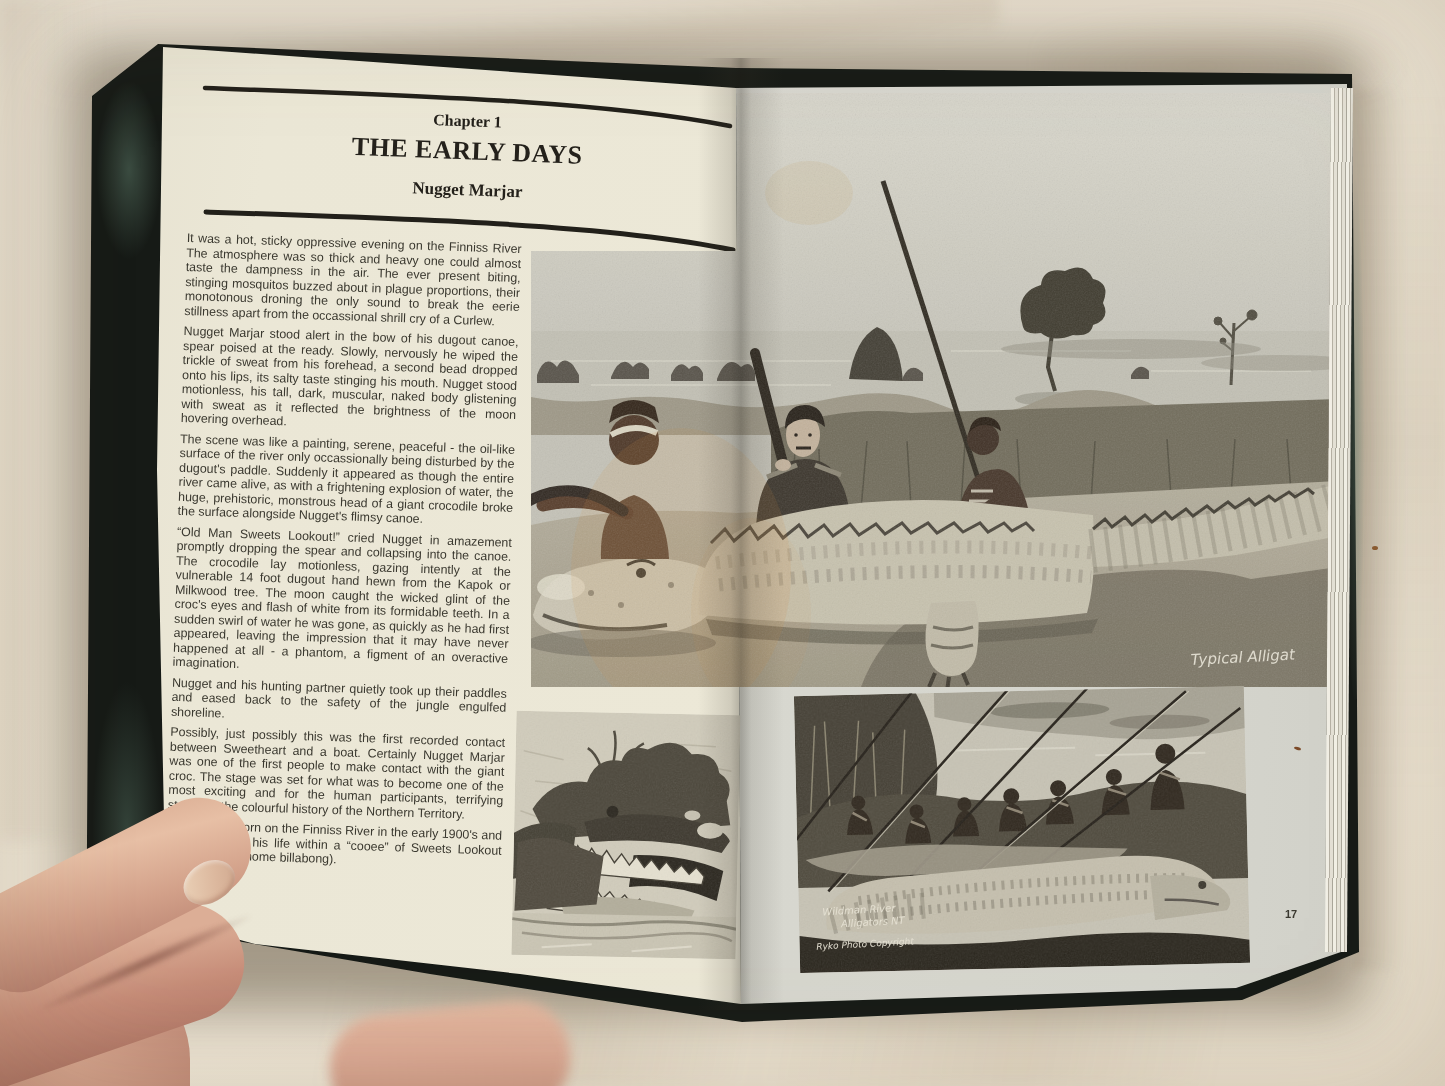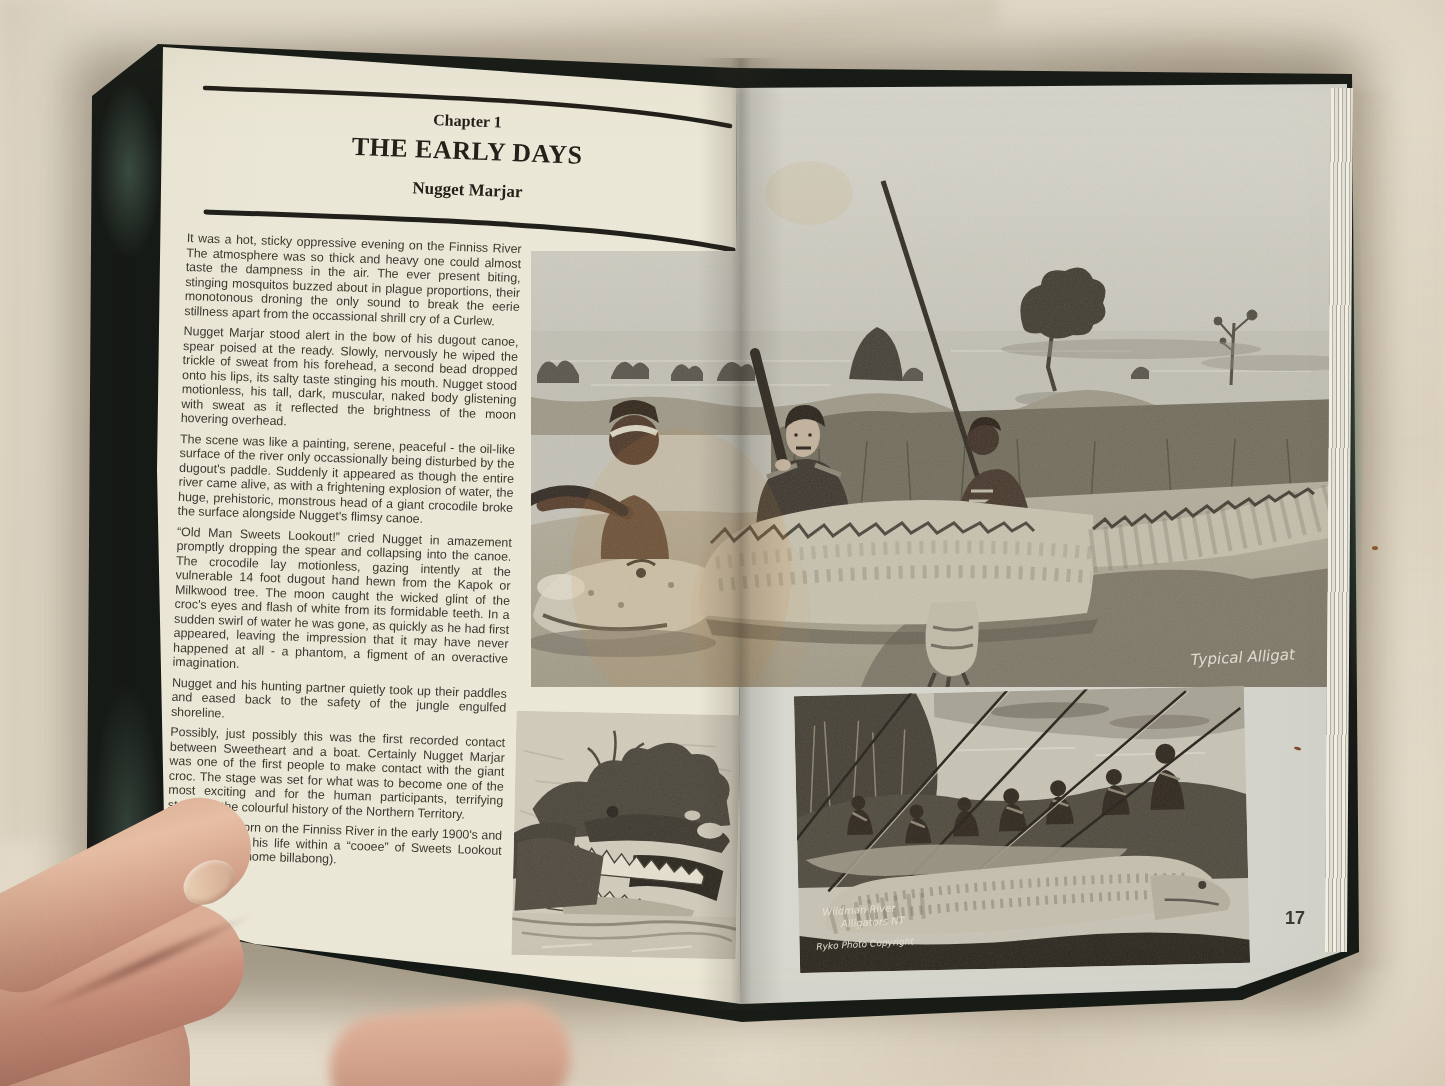--- a/index.html
+++ b/index.html
@@ -39,21 +39,21 @@
   .rule{position:absolute;z-index:6;}
   .hdr{position:absolute;left:200px;width:536px;text-align:center;z-index:6;color:#24211b;
        font-family:"Liberation Serif",serif;font-weight:bold;transform:rotate(2.2deg);transform-origin:0 0;}
   .chapter{top:102px;font-size:16px;}
   .title{top:126px;font-size:26px;letter-spacing:.5px;}
   .author{top:170px;font-size:17px;}
   .text-col{position:absolute;left:187px;top:231px;width:335px;z-index:6;
        transform:rotate(1.9deg);transform-origin:0 0;
        color:#3a382f;font-size:12.4px;line-height:14.5px;text-align:justify;}
   .text-col p{margin:0 0 6px 0;}
-  .pagenum{position:absolute;z-index:6;font-weight:bold;font-size:18px;color:#3a382f;}
+  .pagenum{position:absolute;z-index:6;font-weight:bold;font-size:11px;color:#3a382f;}
   .pn16{left:203px;top:936px;transform:rotate(2deg);}
   .pn17{left:1285px;top:908px;}
   .photo{position:absolute;display:block;}
   .photo-spread{left:531px;top:93px;z-index:6;
        clip-path:polygon(206px 0,807px 0,807px 594px,0 594px,0 158px,206px 158px);}
   .photo-jaws{left:514px;top:713px;z-index:6;transform:rotate(1.2deg);}
   .photo-hunt{left:797px;top:691px;z-index:6;transform:rotate(-1.3deg);}
   .gutter{position:absolute;left:698px;top:58px;width:86px;height:952px;z-index:8;pointer-events:none;
        background:linear-gradient(90deg,transparent 0%,rgba(60,55,45,.16) 38%,rgba(38,35,28,.30) 50%,rgba(60,55,45,.14) 62%,transparent 100%);}
   .speck{position:absolute;border-radius:50%;z-index:9;}

